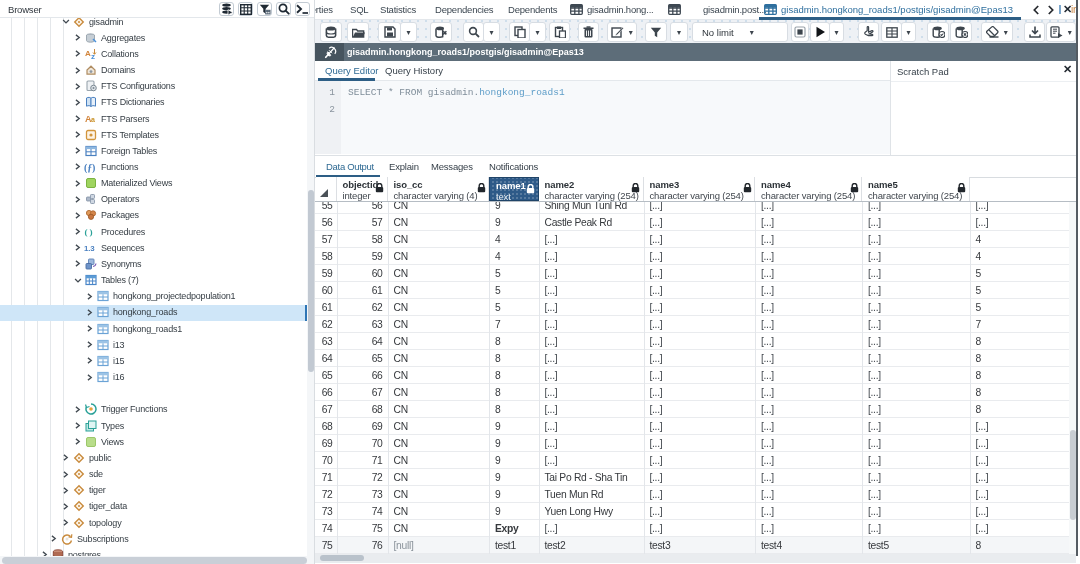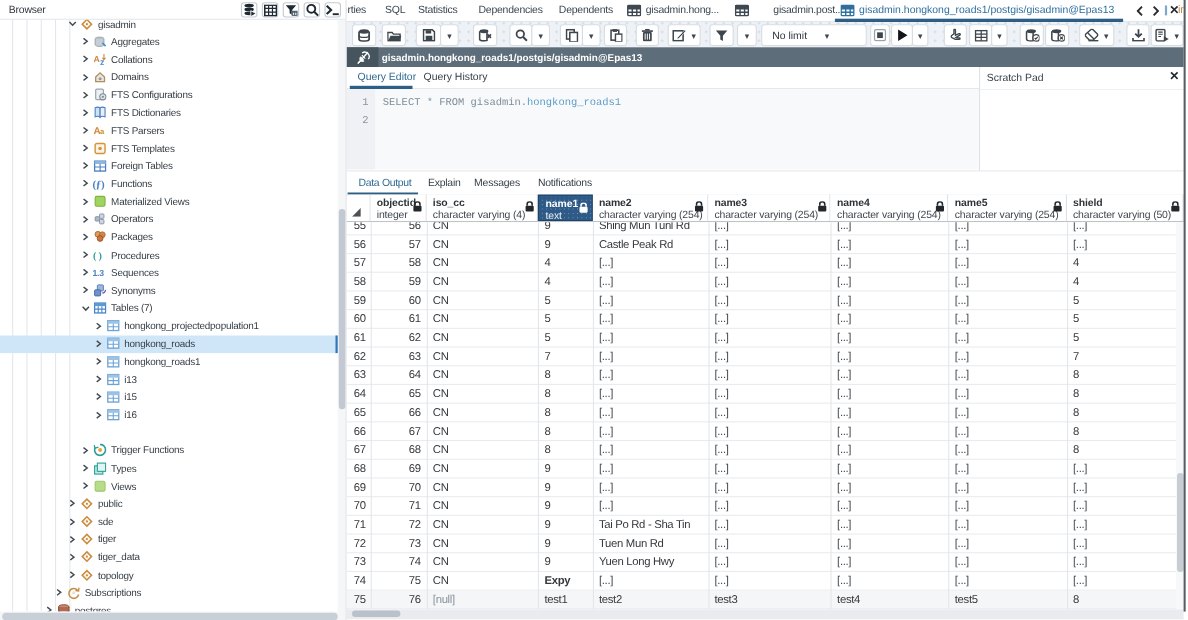--- a/index.html
+++ b/index.html
@@ -299,28 +299,20 @@
       <div class="hname">name4</div>
       <div class="htype">character varying (254)</div>
       <div class="hlock"><svg width="9" height="10" viewBox="0 0 9 10">
           <path d="M2.2 4V2.8a2.3 2.3 0 0 1 4.6 0V4" fill="none" stroke="#22272c" stroke-width="1.4"></path>
           <rect x="0.8" y="4" width="7.4" height="5.3" rx="1" fill="#22272c"></rect>
         </svg></div>
     </div>
 <div class="hcell" style="left:862px;width:107.5px;background:#fff;">
       <div class="hname">name5</div>
       <div class="htype">character varying (254)</div>
-      <div class="hlock"><svg width="9" height="10" viewBox="0 0 9 10">
-          <path d="M2.2 4V2.8a2.3 2.3 0 0 1 4.6 0V4" fill="none" stroke="#22272c" stroke-width="1.4"></path>
-          <rect x="0.8" y="4" width="7.4" height="5.3" rx="1" fill="#22272c"></rect>
-        </svg></div>
-    </div>
-<div class="hcell" style="left:969.5px;width:106.5px;background:#fff;">
-      <div class="hname">shield</div>
-      <div class="htype">character varying (50)</div>
       <div class="hlock"><svg width="9" height="10" viewBox="0 0 9 10">
           <path d="M2.2 4V2.8a2.3 2.3 0 0 1 4.6 0V4" fill="none" stroke="#22272c" stroke-width="1.4"></path>
           <rect x="0.8" y="4" width="7.4" height="5.3" rx="1" fill="#22272c"></rect>
         </svg></div>
     </div>
 <div class="abs" style="left:315px;top:201px;width:761px;height:1px;background:#b6bdc4;"></div>
 <div class="abs" style="left:315px;top:202px;width:761px;height:352px;overflow:hidden;background:#fff;">
 <div class="gcell" style="left:1px;top:-5px;width:20.5px;height:16px;text-align:right;padding-right:4px;">55</div>
       <div class="gcell" style="left:21.5px;top:-5px;width:51.0px;height:16px;text-align:right;padding-right:5px;">56</div>
       <div class="gcell" style="left:72.5px;top:-5px;width:101.5px;height:16px;padding-left:6px;">CN</div>

